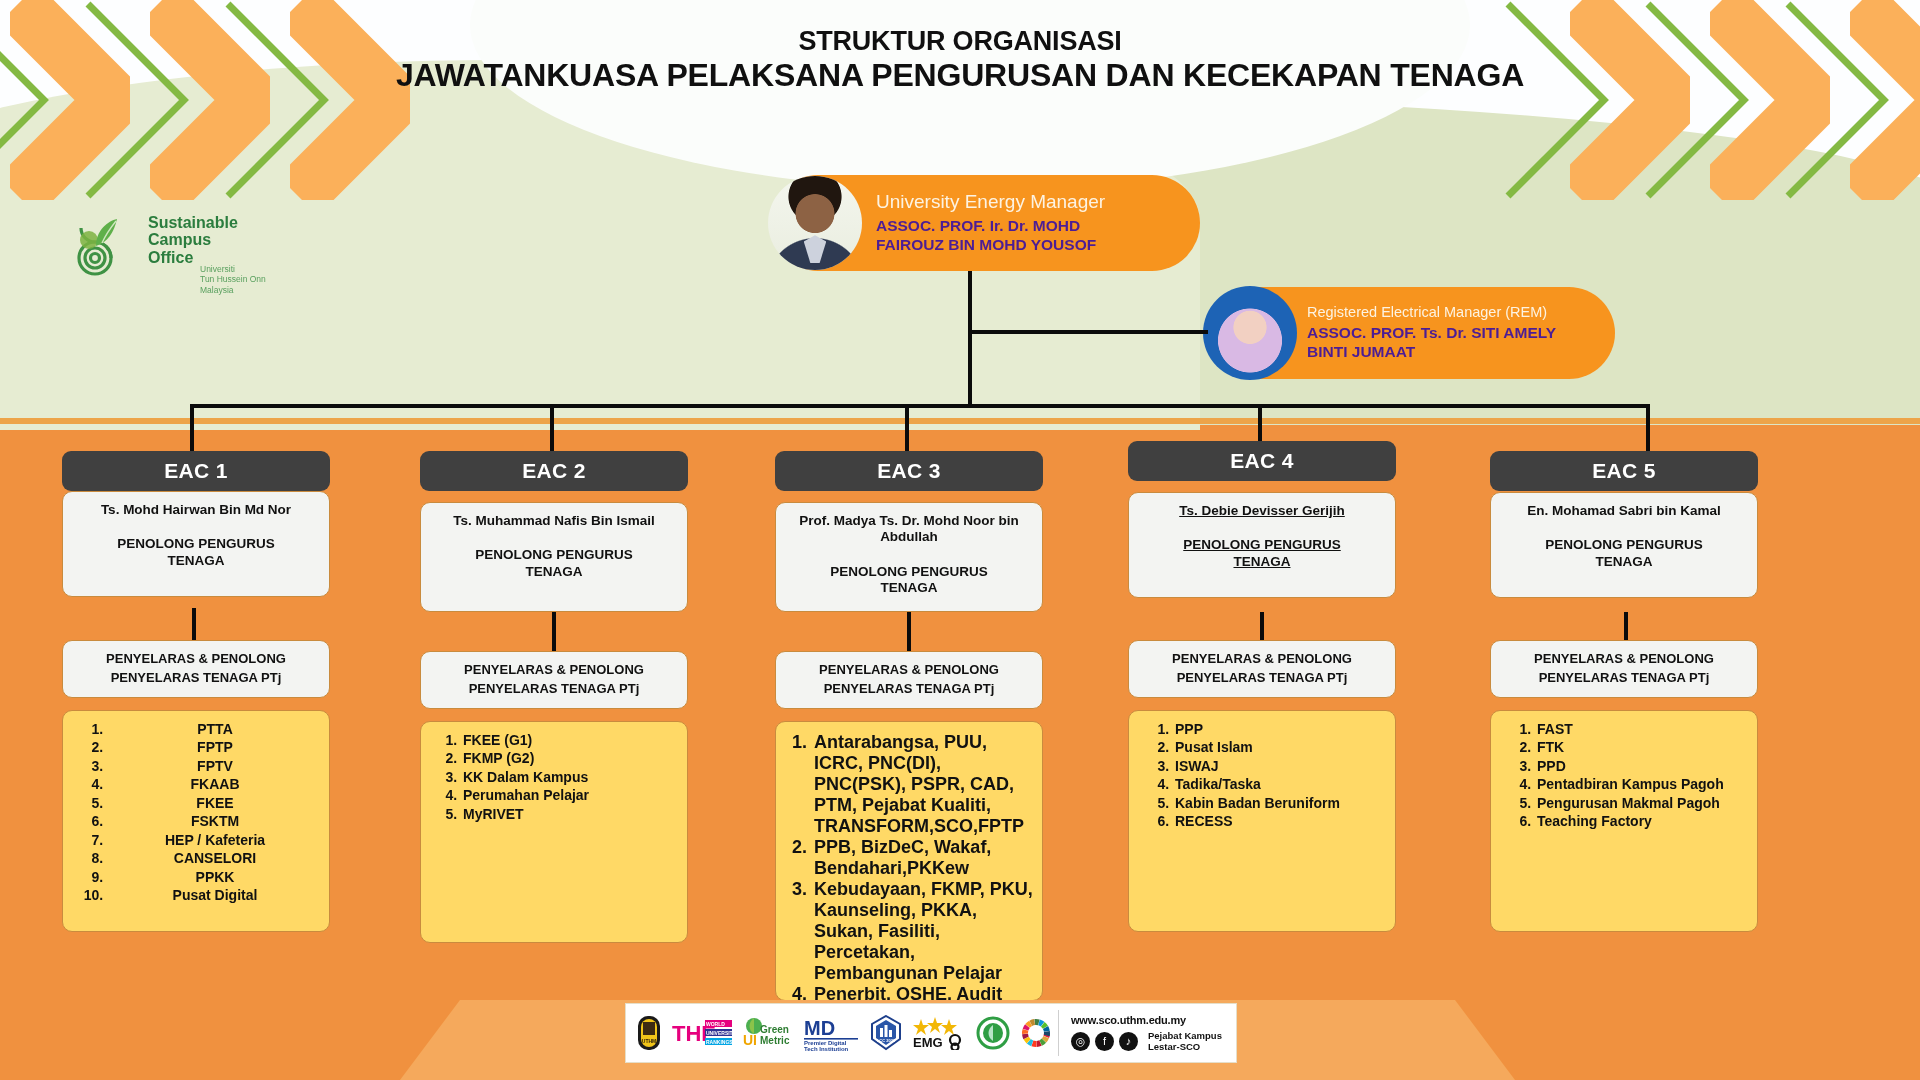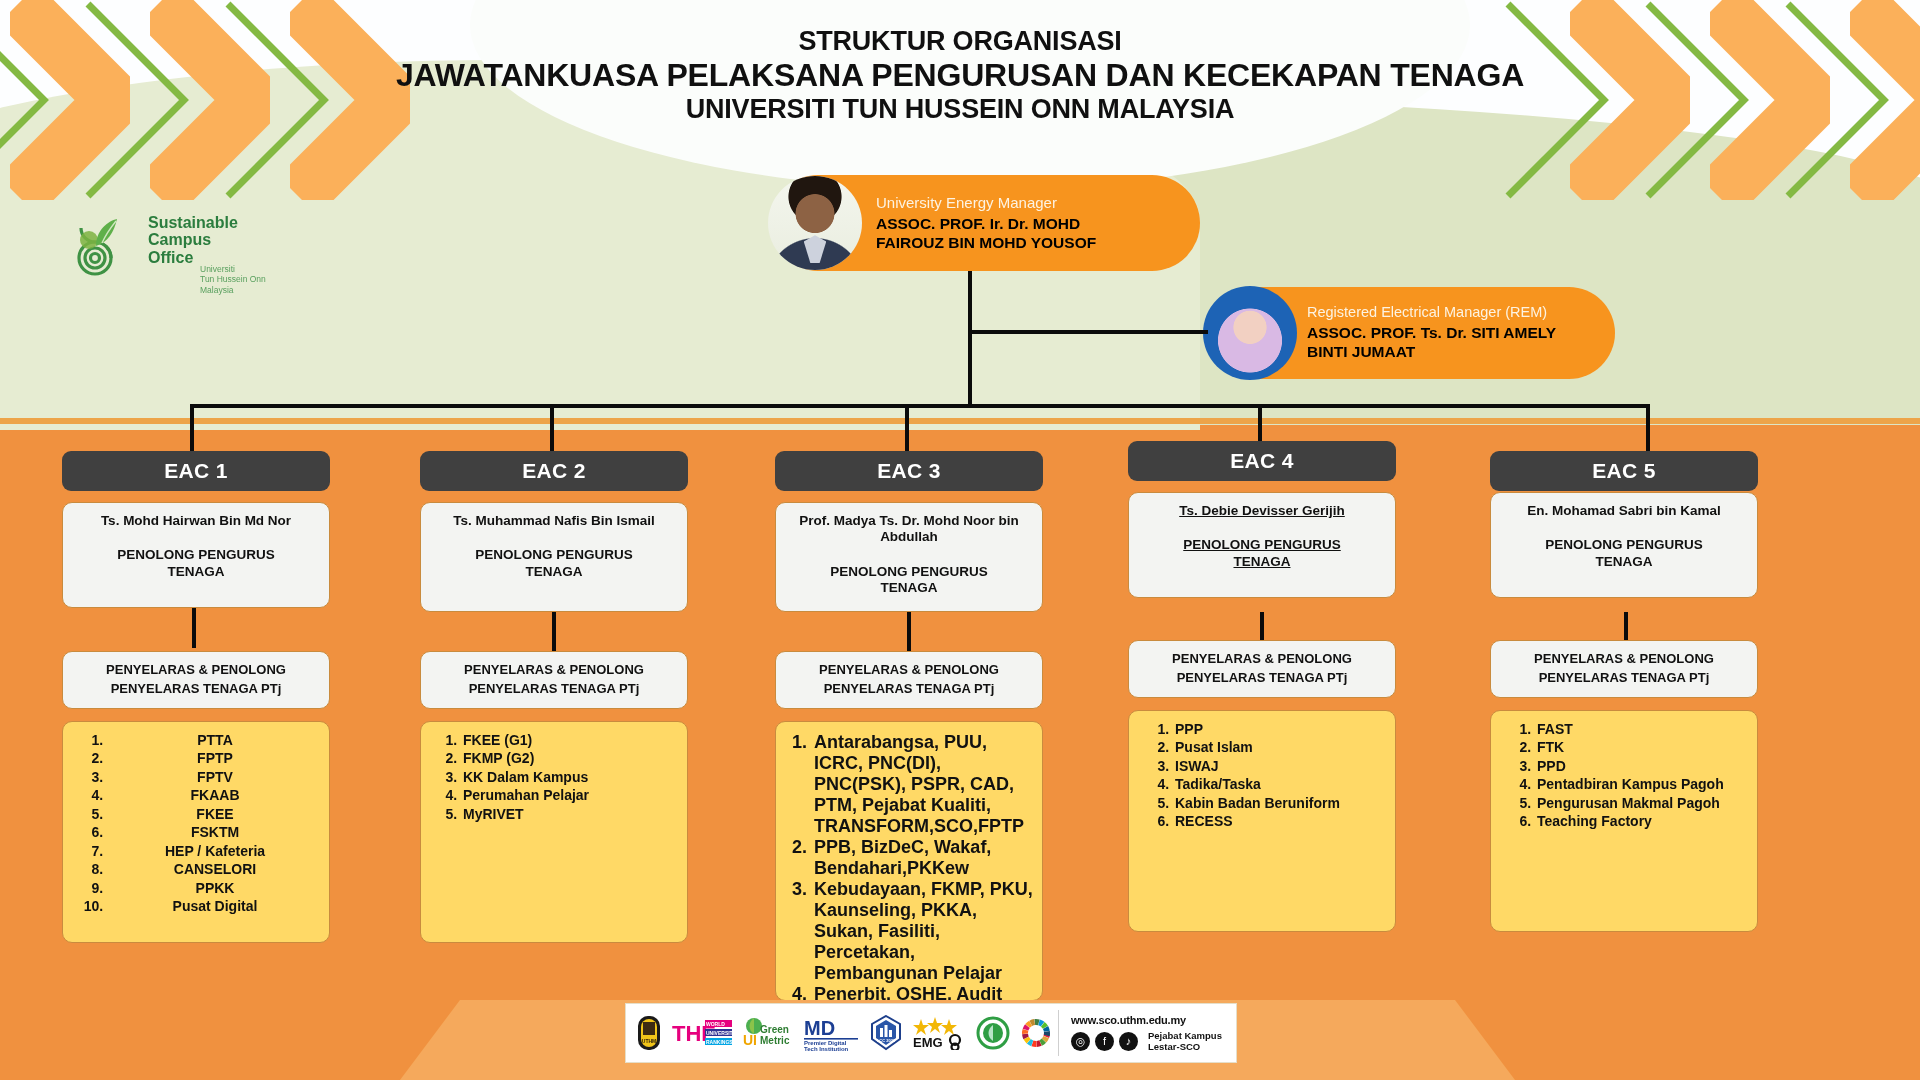--- a/index.html
+++ b/index.html
@@ -53,22 +53,22 @@
   
   .pill{
     position:absolute;background:#f7941e;border-radius:200px;
     display:flex;align-items:center;
   }
   .pill .ava{
     width:94px;height:94px;border-radius:50%;overflow:hidden;flex:0 0 auto;
     margin-left:-2px;position:relative;
   }
   .pill .ptxt{padding-left:14px;padding-right:22px;}
-  .pill .role{color:#fdf3e2;font-size:15px;line-height:1.2;margin-bottom:3px;}
-  .pill .nm{color:#000000;font-weight:bold;font-size:15.5px;line-height:1.22;}
+  .pill .role{color:#fdf3e2;font-size:19px;line-height:1.2;margin-bottom:3px;}
+  .pill .nm{color:#4c1d95;font-weight:bold;font-size:15.5px;line-height:1.22;}
 
   #pill-uem{left:770px;top:175px;width:430px;height:96px;}
   #pill-rem{left:1205px;top:287px;width:410px;height:92px;}
   #pill-rem .ptxt{padding-left:10px;}
   #pill-rem .role{font-size:14.5px;}
   #pill-rem .nm{font-size:15.5px;}
 
   
   .face-a{position:absolute;inset:0;background:
      radial-gradient(circle at 50% 118%, #2f3a52 0 40%, rgba(0,0,0,0) 41%),
@@ -208,21 +208,20 @@
       <div class="chev" style="left: 350px;">
         <svg width="120" height="200" viewBox="0 0 120 200">
           <path d="M8 4 L104 100 L8 196" stroke="#fbb05a" stroke-width="56" fill="none" stroke-linejoin="miter"></path>
         </svg>
       </div>
     </div>
 
   <div class="title">
     <div class="l1">STRUKTUR ORGANISASI</div>
     <div class="l2">JAWATANKUASA PELAKSANA PENGURUSAN DAN KECEKAPAN TENAGA</div>
-    <div class="l3">UNIVERSITI TUN HUSSEIN ONN MALAYSIA</div>
   </div>
 
   <svg class="sco-logo" viewBox="0 0 140 70">
     <g fill="none" stroke="#3f9244" stroke-width="3.2">
       <circle cx="33" cy="46" r="16"></circle>
         <circle cx="33" cy="46" r="10"></circle>
         <circle cx="33" cy="46" r="4.5"></circle>
       <path d="M49 46 A16 16 0 0 0 33 30 A14 14 0 0 1 19 16"></path>
     </g>
     <g fill="#7cb342" opacity=".85">
@@ -276,21 +275,21 @@
   <div class="ln" style="left:1646px;top:404px;width:4px;height:48px;"></div>
 
   <div class="ln" style="left:192px;top:608px;width:4px;height:40px;"></div>
   <div class="ln" style="left:552px;top:612px;width:4px;height:40px;"></div>
   <div class="ln" style="left:907px;top:612px;width:4px;height:40px;"></div>
   <div class="ln" style="left:1260px;top:612px;width:4px;height:40px;"></div>
   <div class="ln" style="left:1624px;top:612px;width:4px;height:40px;"></div>
 
   <div class="col" style="left:62px;top:451px;">
     <div class="eac-head">EAC 1</div>
-    <div class="card-white" style="margin-top:11px;height:82px;">
+    <div class="card-white" style="height:82px;">
       <div class="pname">Ts. Mohd Hairwan Bin Md Nor</div>
       <div class="ptitle">PENOLONG PENGURUS</div>
       <div class="ptitle" style="margin-top:0">TENAGA</div>
     </div>
     <div class="card-coord" style="margin-top:43px;">
       <div>PENYELARAS &amp; PENOLONG</div>
       <div>PENYELARAS TENAGA PTj</div>
     </div>
     <div class="card-list" style="margin-top:12px;height:200px;text-align:center;">
       <ol>

